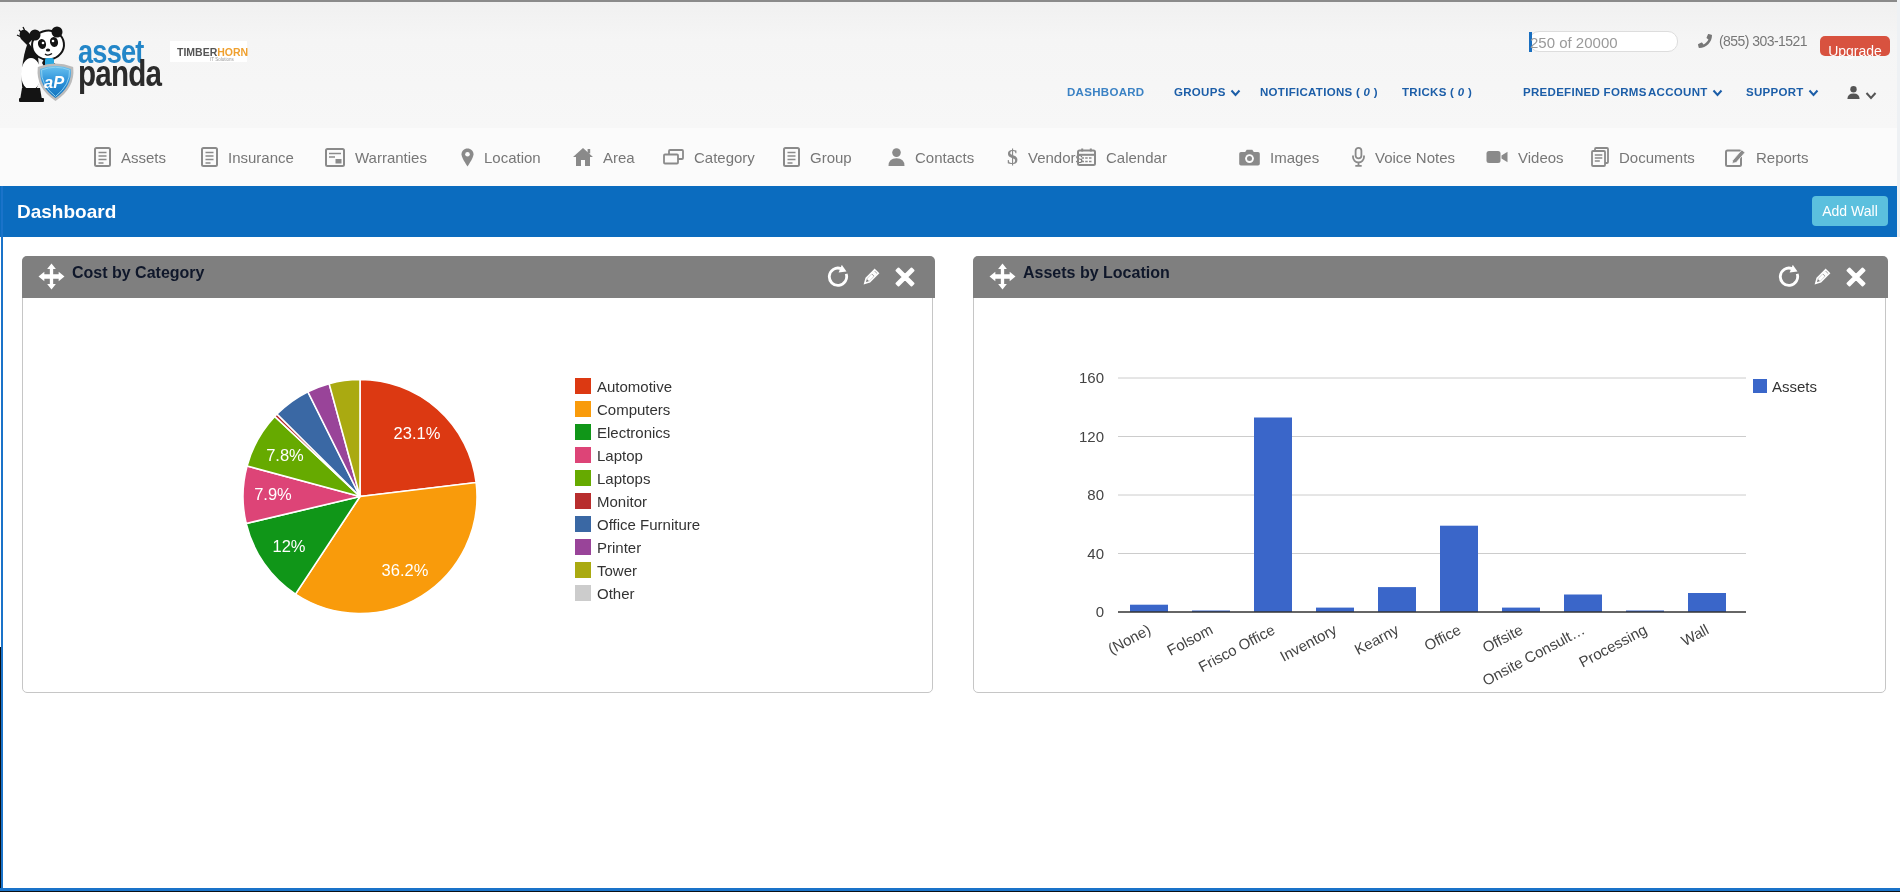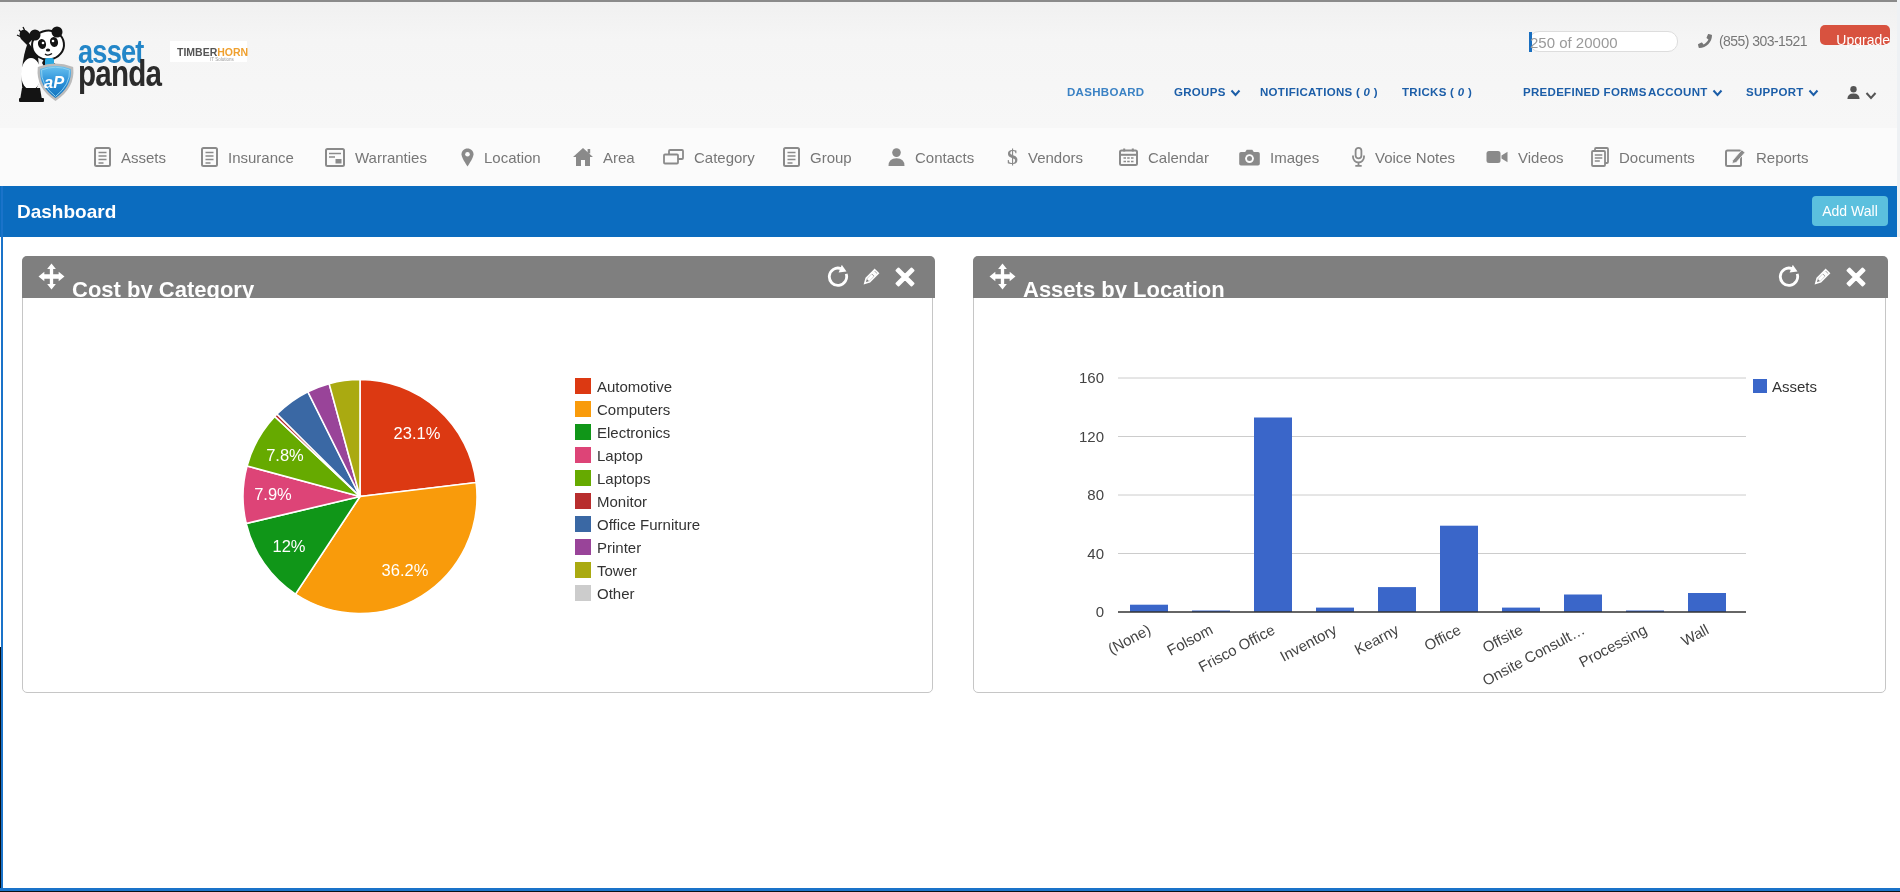--- a/index.html
+++ b/index.html
@@ -20,30 +20,30 @@
 .nit svg { vertical-align:-1px; margin-left:4px; }
 
 .titem { position:absolute; top:146px; height:22px; display:flex; align-items:center; color:#777;
   font-size:15px; white-space:nowrap; }
 .titem svg { margin-right:10px; }
 
 .panel { position:absolute; top:256px; width:911px; height:437px; background:#fff;
   border:1px solid #c6c6c6; border-radius:5px; }
 .phead { position:absolute; left:-1px; top:-1px; width:913px; height:42px; background:#7f7f7f;
   border-radius:5px 5px 0 0; }
-.phead .ttl { position:absolute; left:50px; top:21px; color:#ffffff; font-size:22px; font-weight:bold; }
+.phead .ttl { position:absolute; left:50px; top:8px; color:#0f172a; font-size:16px; font-weight:bold; }
 .hico { position:absolute; }
 
 #pill { position:absolute; left:1529px; top:31px; width:149px; height:21px; background:#fff;
   border:1px solid #ddd; border-radius:10px; }
 #pill .prog { position:absolute; left:-1px; top:0px; width:2.5px; height:20px; background:#1a6fc0; }
 #pill .txt { position:absolute; width:149px; top:2px; font-size:15px; color:#9a9a9a; }
 #phonetxt { position:absolute; left:1719px; top:33px; font-size:14px; letter-spacing:-0.55px; color:#777; }
-#upgrade { position:absolute; left:1820px; top:25px; width:70px; height:20px; background:#d8523f;
-  border-radius:5px; color:#fff; font-size:14px; text-align:right; line-height:31px; }
+#upgrade { position:absolute; left:1820px; top:36px; width:70px; height:20px; background:#d8523f;
+  border-radius:5px; color:#fff; font-size:14px; text-align:center; line-height:31px; }
 
 #leftline-blue { position:absolute; left:1px; top:186px; width:1.5px; height:706px; background:#1a73c9; }
 #leftline-dark { position:absolute; left:0px; top:647px; width:1px; height:245px; background:#0c1016; }
 #botline-blue { position:absolute; left:0; top:888px; width:1900px; height:2.6px; background:#1a73c9; }
 #botline-dark { position:absolute; left:0; top:890.5px; width:1900px; height:1.5px; background:#0c1016; }
 #rightgutter { position:absolute; left:1897px; top:0; width:3px; height:237px; background:#eef1f4; }
 </style>
 </head>
 <body>
 <div id="topline"></div>
@@ -156,21 +156,21 @@
     </svg>Category</div>
 <div class="titem" style="left:783px;"><svg width="17" height="20" viewBox="0 0 17 20">
       <rect x="1" y="1" width="15" height="18" rx="1.5" fill="none" stroke="#8a8a8a" stroke-width="2"></rect>
       <path d="M4.5 5.5h8M4.5 9h8M4.5 12.5h8M4.5 16h5" stroke="#8a8a8a" stroke-width="1.6"></path>
     </svg>Group</div>
 <div class="titem" style="left:888px;"><svg width="17" height="18" viewBox="0 0 17 18">
       <circle cx="8.5" cy="4.6" r="4.3" fill="#8a8a8a"></circle>
       <path d="M0.5 18 Q0.5 10.2 8.5 10.2 Q16.5 10.2 16.5 18 Z" fill="#8a8a8a"></path>
     </svg>Contacts</div>
 <div class="titem" style="left:1007px;"><span style="font-size:22px;color:#8a8a8a;font-weight:bold;margin-right:10px;font-family:'Liberation Serif',serif;">$</span>Vendors</div>
-<div class="titem" style="left:1119px;justify-content:flex-end;"><svg width="19" height="18" viewBox="0 0 19 18">
+<div class="titem" style="left:1077px;justify-content:flex-end;"><svg width="19" height="18" viewBox="0 0 19 18">
       <rect x="1" y="2.5" width="17" height="14.5" rx="1.5" fill="none" stroke="#8a8a8a" stroke-width="2"></rect>
       <path d="M1 6.8h17" stroke="#8a8a8a" stroke-width="2"></path>
       <path d="M5.2 0.5v3M13.8 0.5v3" stroke="#8a8a8a" stroke-width="2"></path>
       <path d="M4.5 10h2.5M8.2 10h2.5M12 10h2.5M4.5 13.5h2.5M8.2 13.5h2.5M12 13.5h2.5" stroke="#8a8a8a" stroke-width="1.5"></path>
     </svg>Calendar</div>
 <div class="titem" style="left:1239px;"><svg width="21" height="17" viewBox="0 0 21 17">
       <path d="M2 3 h4.2 l1.5-2.2 h5.6 l1.5 2.2 H19 a1.8 1.8 0 0 1 1.8 1.8 v10 a1.8 1.8 0 0 1 -1.8 1.8 H2 a1.8 1.8 0 0 1 -1.8 -1.8 v-10 A1.8 1.8 0 0 1 2 3 Z" fill="#8a8a8a"></path>
       <circle cx="10.5" cy="9.6" r="4.4" fill="#fbfbfb"></circle>
       <circle cx="10.5" cy="9.6" r="2.5" fill="#8a8a8a"></circle>
     </svg>Images</div>

